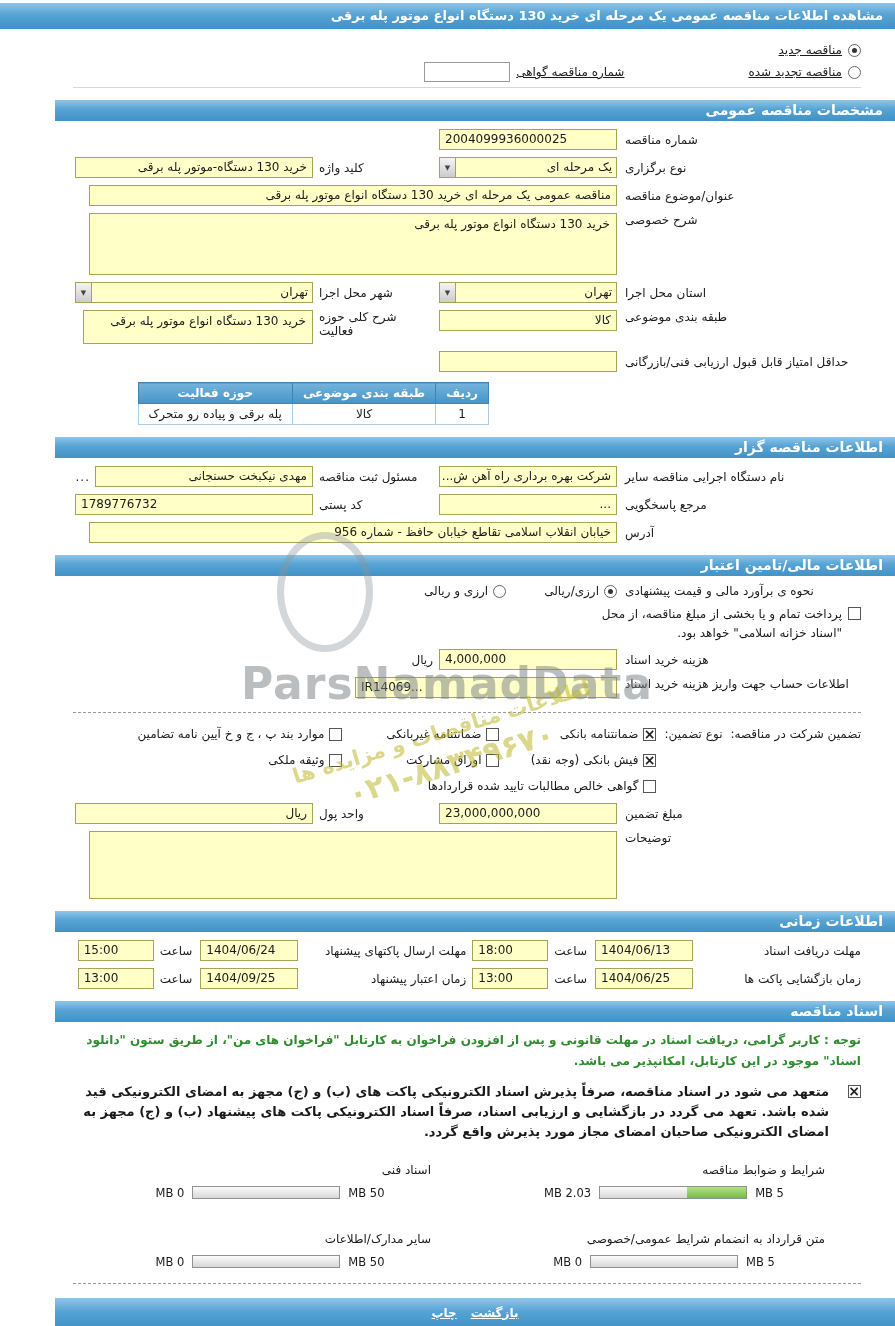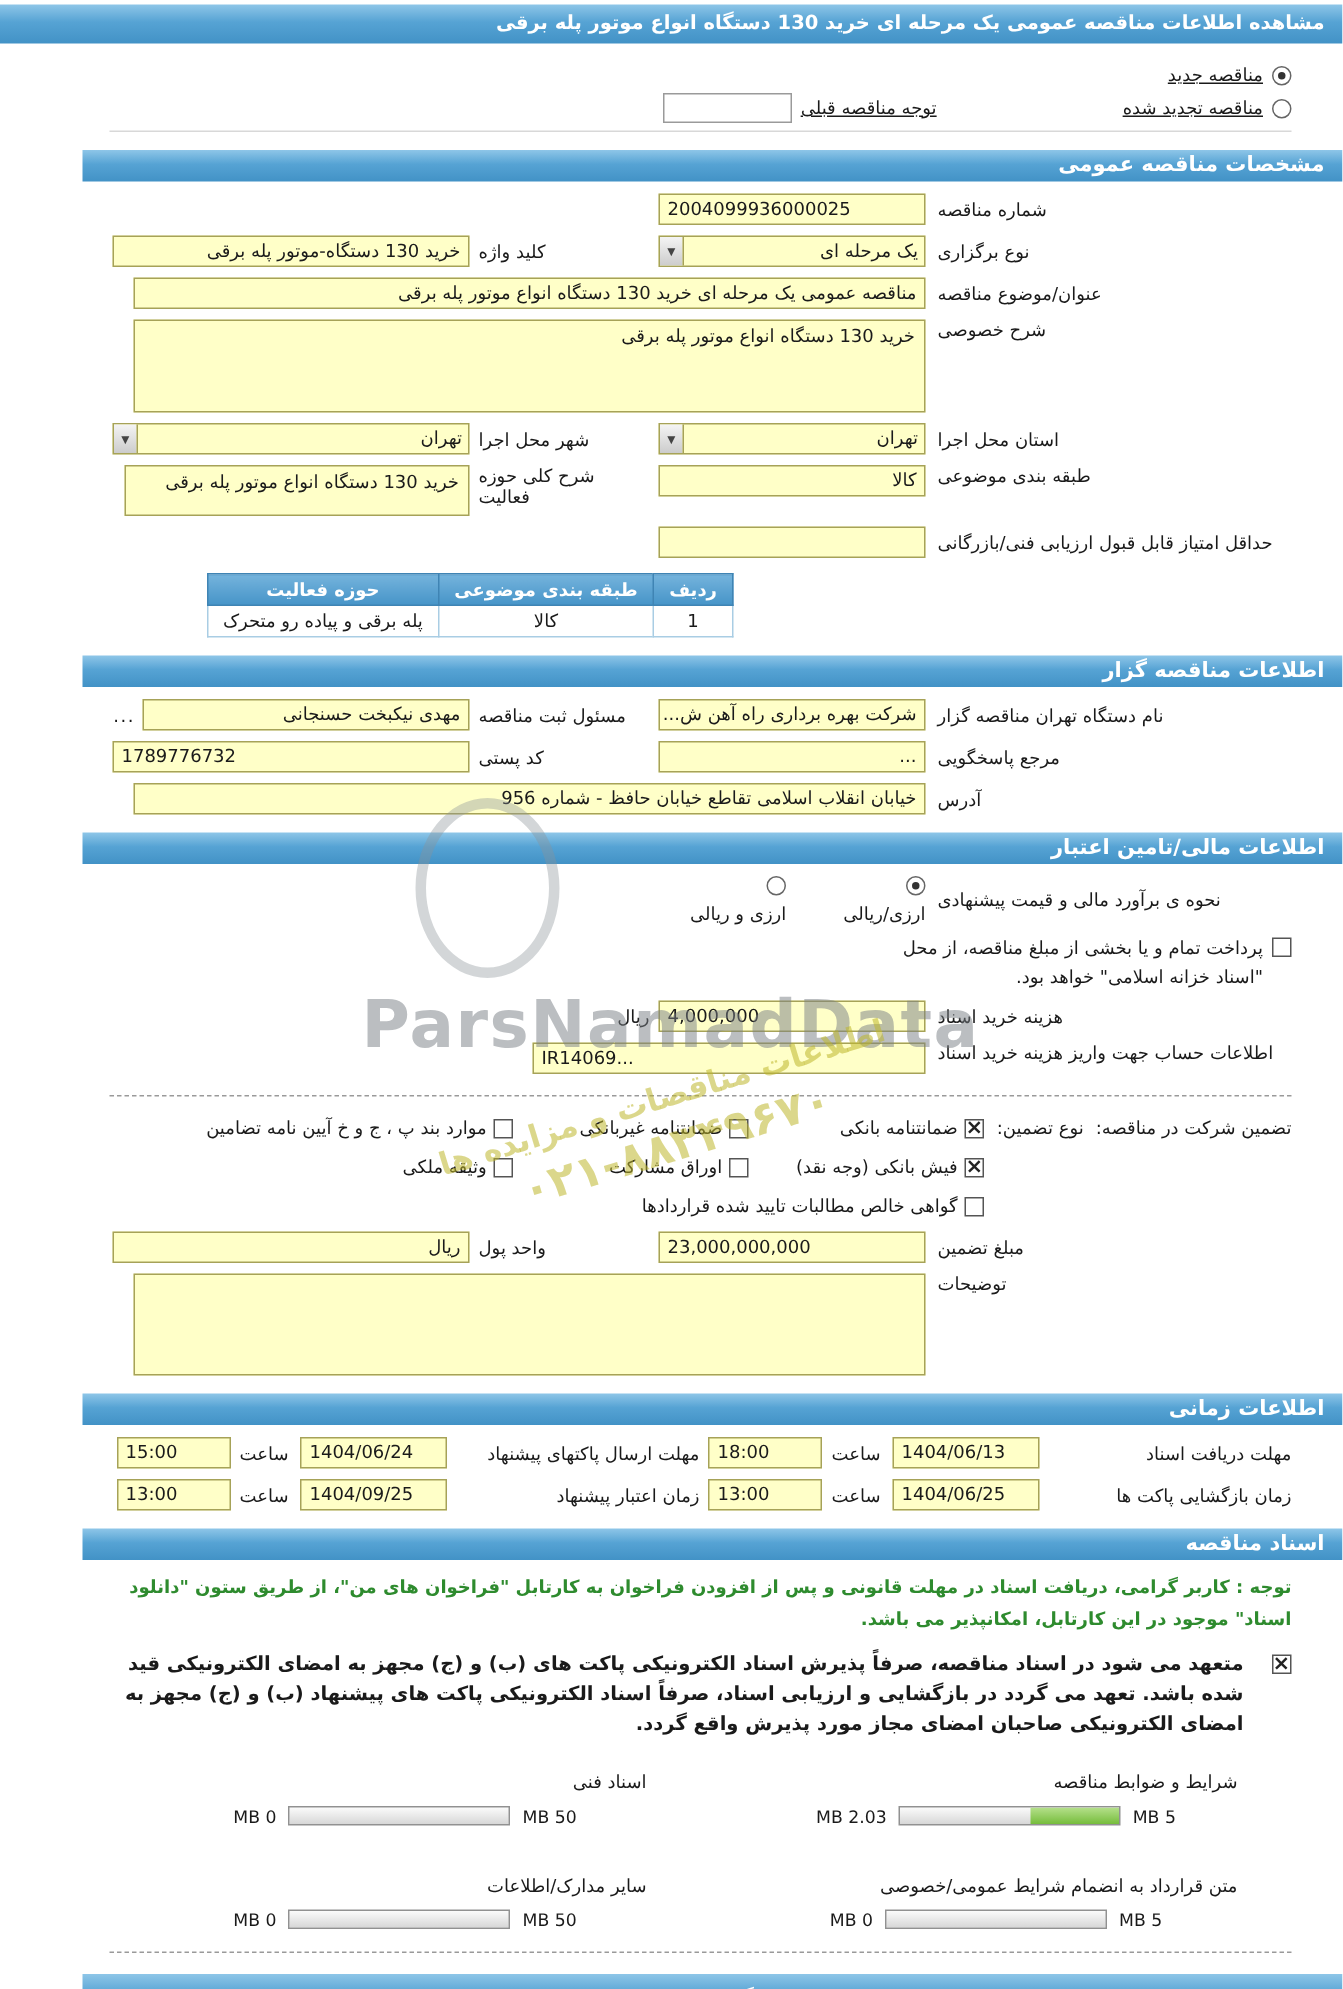--- a/index.html
+++ b/index.html
@@ -36,21 +36,21 @@
   .w262{width:262px} .w528{width:528px} .w98{width:98px} .w76{width:76px}
   .ta { white-space: normal; line-height: 15px; padding: 3px 6px; }
   .h34{height:34px} .h62{height:62px} .h68{height:68px}
   .select { display:flex; background:#ffffc8; border:1px solid #a6a258; height:21px; padding:0; }
   .select .val { flex:1; line-height:19px; padding:0 4px; white-space:nowrap; overflow:hidden; }
   .select .arrow { width:16px; flex:none; background:linear-gradient(#f4f4f4,#cccccc); border-right:1px solid #a6a258; font-size:7px; color:#444; display:flex; align-items:center; justify-content:center; }
   .rd { width:13px; height:13px; border:1px solid #666; border-radius:50%; background:#fff; display:inline-block; position:relative; flex:none; }
   .rd.on::after { content:""; position:absolute; top:3px; left:3px; right:3px; bottom:3px; background:#333; border-radius:50%; }
   .cb { width:13px; height:13px; border:1px solid #555; background:#fff; display:inline-block; position:relative; flex:none; }
   .cb.on::after { content:"×"; position:absolute; top:-3px; left:0; right:0; text-align:center; font-weight:bold; font-size:14px; color:#222; }
-  .radio-item { display:flex; gap:5px;flex-direction:column; }
+  .radio-item { display:flex; align-items:center; gap:5px; }
   .gap40 { margin-right: 38px; }
   .unit { padding-right: 6px; }
   .treasury-text { width: 256px; line-height: 1.55; margin-right: 6px; }
   .cat-table { border-collapse: collapse; margin: 10px 372px 12px 0; }
   .cat-table th { background: linear-gradient(#74b3dc,#4694c8); color:#fff; border:1px solid #3f84b4; padding:3px 10px; font-weight:bold; font-size:12px; }
   .cat-table td { border:1px solid #a9cde4; padding:3px 10px; text-align:center; background:#fff; }
   .more-btn { margin-right:5px; cursor:pointer; letter-spacing:1px; }
   .dash { border-top: 1px dashed #9a9a9a; margin: 14px 0; }
   .g-row { display:flex; align-items:flex-start; margin: 4px 0 10px; }
   .g-lb { padding-left: 8px; white-space: nowrap; }
@@ -85,21 +85,21 @@
 <div class="main">
 
   <div class="radio-block">
     <div class="radio-row">
       <span class="rd on"></span>
       <span>مناقصه جدید</span>
     </div>
     <div class="radio-row">
       <span class="rd"></span>
       <span>مناقصه تجدید شده</span>
-      <span class="prev-label">توجه مناقصه قبلی</span>
+      <span class="prev-label">شماره مناقصه گواهی</span>
       <div class="input-disabled"></div>
     </div>
   </div>
 
   <div class="secbar">مشخصات مناقصه عمومی</div>
 
   <div class="frow">
     <span class="lb1">شماره مناقصه</span>
     <div class="fld w178 num">2004099936000025</div>
   </div>
@@ -160,21 +160,21 @@
       <td>1</td>
       <td>کالا</td>
       <td>پله برقی و پیاده رو متحرک</td>
     </tr>
   </tbody>
     </table>
 
   <div class="secbar">اطلاعات مناقصه گزار</div>
 
   <div class="frow">
-    <span class="lb1">نام دستگاه تهران مناقصه گزار</span>
+    <span class="lb1">نام دستگاه اجرایی مناقصه سایر</span>
     <div class="fld w178">شرکت بهره برداری راه آهن ش...</div>
     <span class="lb2">مسئول ثبت مناقصه</span>
     <div class="fld w218">مهدی نیکبخت حسنجانی</div>
     <span class="more-btn">...</span>
   </div>
 
   <div class="frow">
     <span class="lb1">مرجع پاسخگویی</span>
     <div class="fld w178">...</div>
     <span class="lb2">کد پستی</span>

